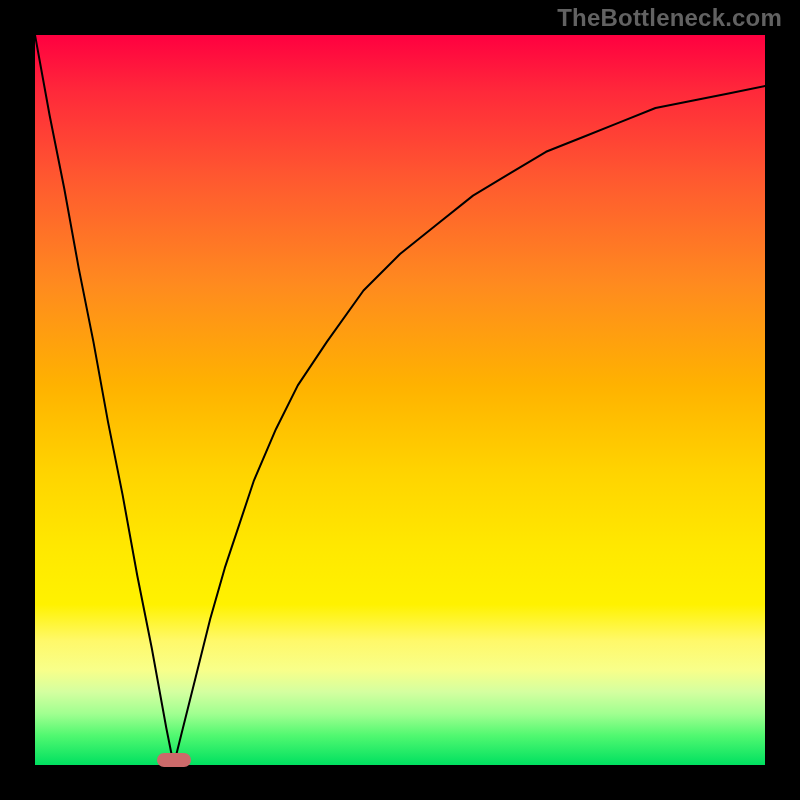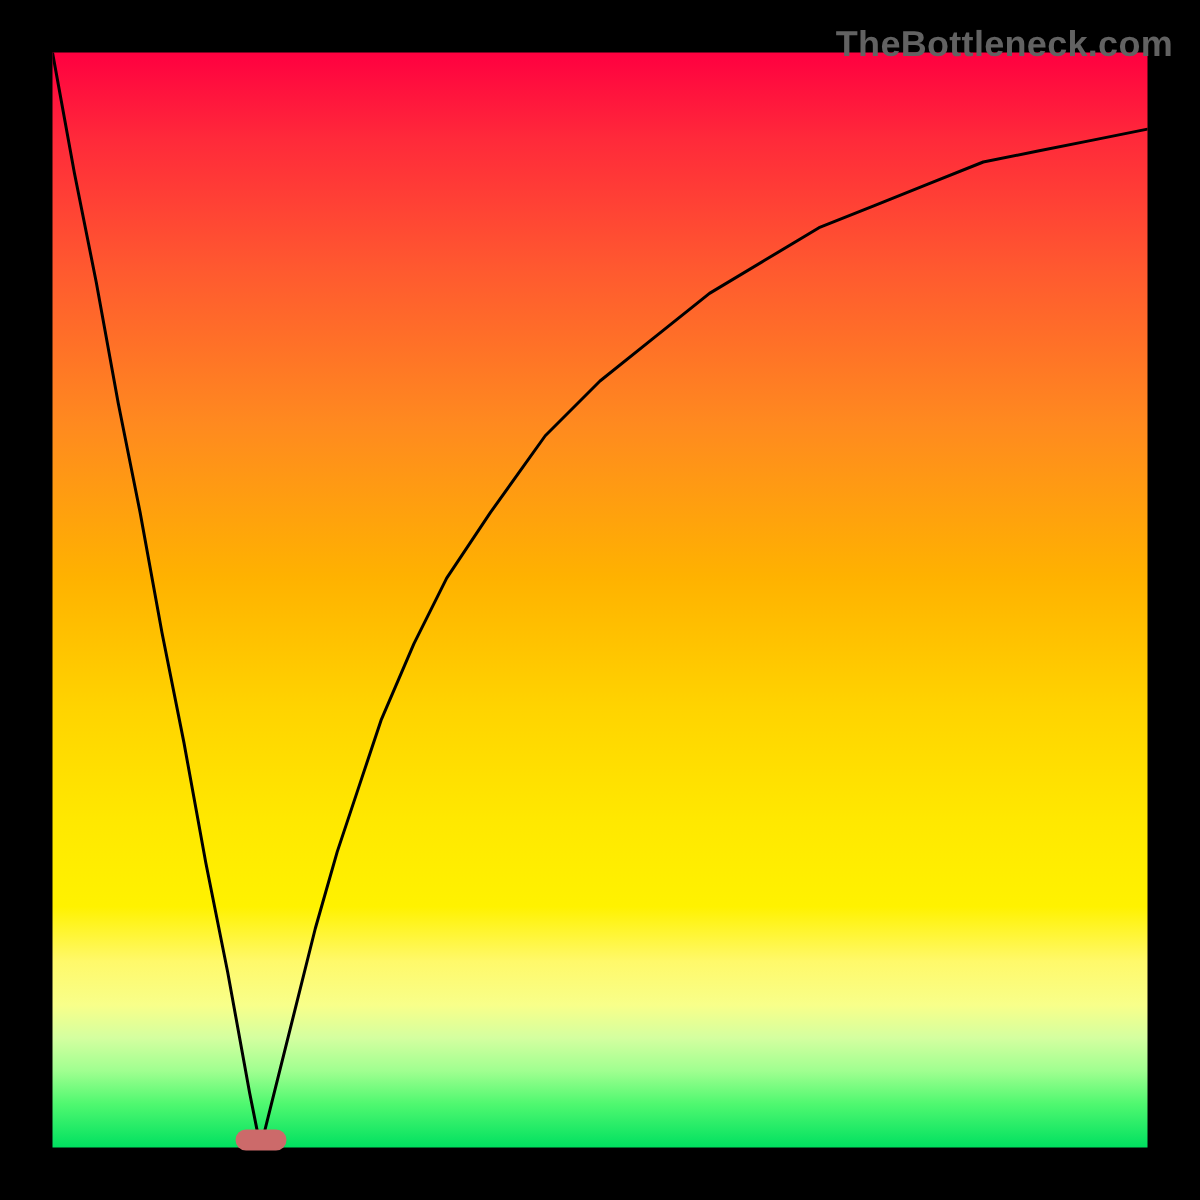--- a/index.html
+++ b/index.html
@@ -12,21 +12,21 @@
     font-family: Arial, Helvetica, sans-serif;
   }
   .frame {
     position: relative;
     width: 800px;
     height: 800px;
     background: #000;
   }
   .watermark {
     position: absolute;
-    top: 16px;
+    top: 4px;
     right: 18px;
     color: #626262;
     font-size: 24px;
     font-weight: 600;
     letter-spacing: 0.2px;
     z-index: 10;
     user-select: none;
   }
   .plot-area {
     position: absolute;

